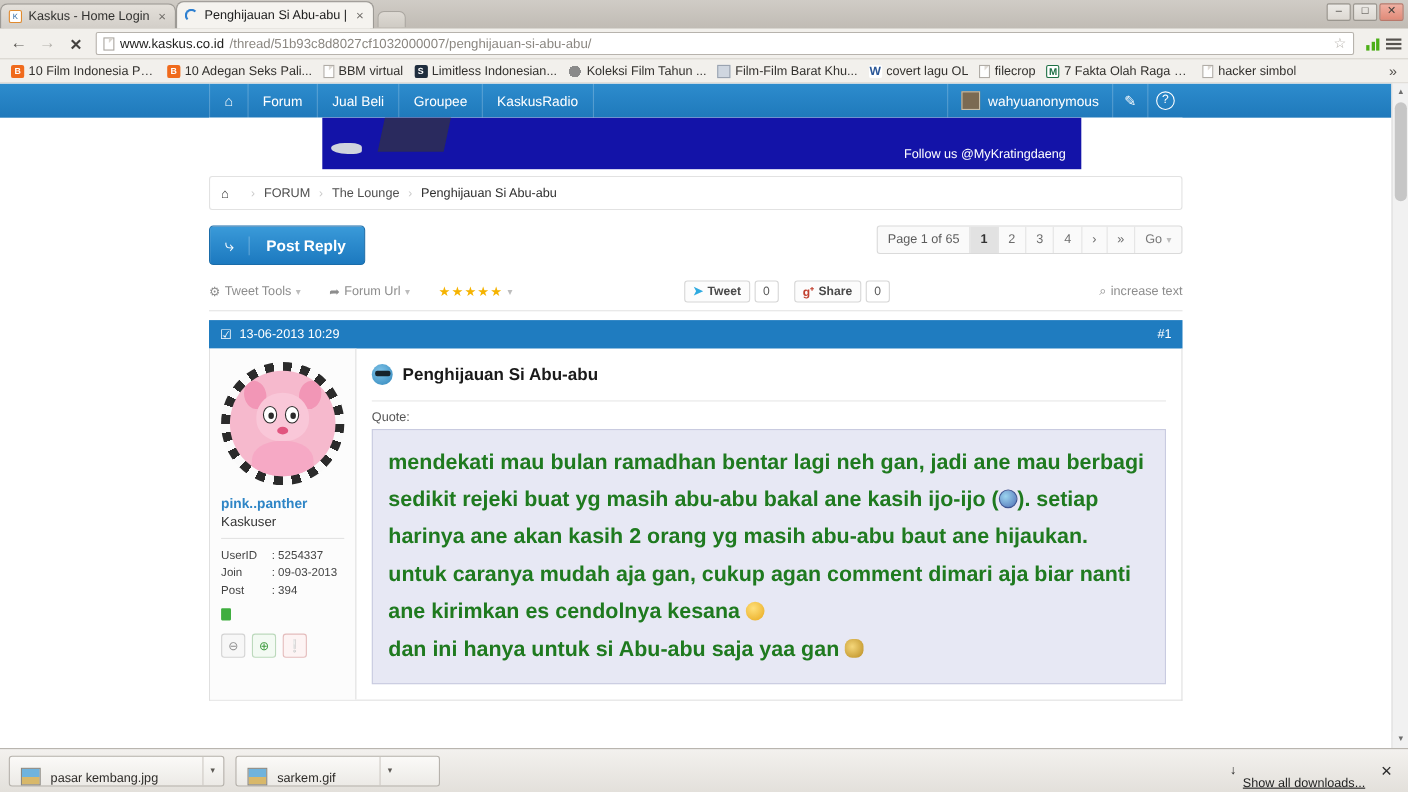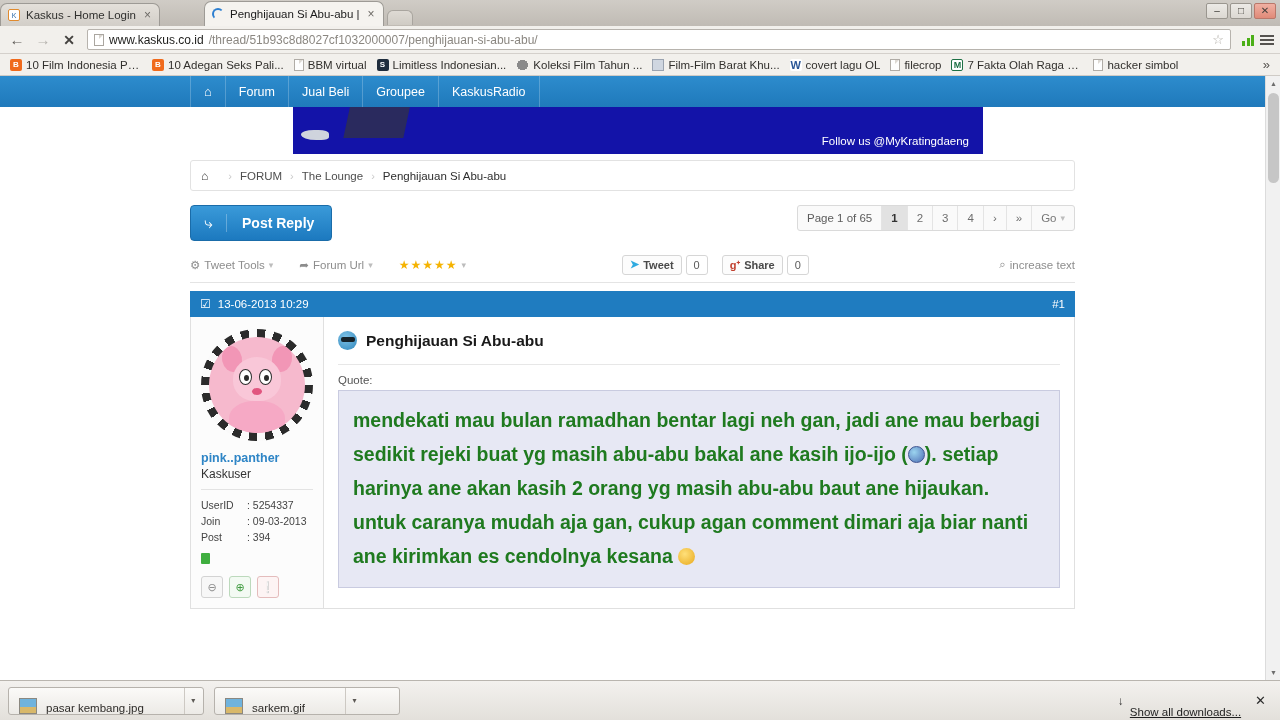--- a/index.html
+++ b/index.html
@@ -19,21 +19,21 @@
   .tabstrip { position: absolute; top: 0; left: 0; height: 26px; display: flex; align-items: flex-end; }
   .tab {
     position: relative; height: 23px; display: flex; align-items: center;
     padding: 0 8px 0 7px; gap: 6px;
     font-size: 11.5px; color: #30302e;
     border: 1px solid #9d9a95; border-bottom: none;
     border-radius: 7px 7px 0 0;
     background: linear-gradient(#e4e0da, #d2cec8);
     max-width: 185px;
   }
-  .tab.active { background: #f5f3ef; color: #1b1b1b; height: 25px; z-index: 3; margin-left: 44px; }
+  .tab.active { background: #f5f3ef; color: #1b1b1b; height: 25px; z-index: 3; }
   .tab .tab-title { white-space: nowrap; overflow: hidden; text-overflow: ellipsis; }
   .tab .tab-close { font-size: 12px; color: #6d6a66; margin-left: 2px; }
   .favicon-kaskus {
     width: 12px; height: 12px; flex: 0 0 12px; border: 1px solid #e08a2e; border-radius: 2px;
     background: #fff; font-size: 7px; color: #2d6aa8; text-align: center; line-height: 11px;
   }
   .favicon-spinner {
     width: 12px; height: 12px; flex: 0 0 12px; border-radius: 50%;
     border: 2px solid transparent; border-top-color: #2d7fd0; border-left-color: #2d7fd0;
   }
@@ -350,20 +350,30 @@
     <div class="page-bg"></div>
 
     <div class="kaskus-nav">
       <div class="knav-inner">
         <div class="knav-item home-ico">⌂</div>
         <div class="knav-item">Forum</div>
         <div class="knav-item">Jual Beli</div>
         <div class="knav-item">Groupee</div>
         <div class="knav-item">KaskusRadio</div>
       </div>
+      <div class="knav-right">
+        <div class="knav-user">
+          <span class="knav-avatar"></span>
+          <span>wahyuanonymous</span>
+        </div>
+        <div class="knav-ico">✎</div>
+        <div class="knav-ico">
+            <span class="circ-q">?</span>
+          </div>
+      </div>
     </div>
 
     <div class="content">
 
       <div class="ad-banner">
         <div class="ad-inner">
 
           <div class="blob1"></div>
           <div class="blob2"></div>
           <div class="ad-follow">Follow us @MyKratingdaeng</div>
@@ -483,20 +493,21 @@
           <div class="ptitle">
             <span class="smiley">
                 <span class="ss"></span>
               </span>
             <h2>Penghijauan Si Abu-abu</h2>
           </div>
           <div class="pdiv"></div>
           <div class="qlabel">Quote:</div>
           <div class="quote">
             <p><span>mendekati mau bulan ramadhan bentar lagi neh gan, jadi ane mau berbagi sedikit rejeki buat yg masih abu-abu bakal ane kasih ijo-ijo (</span><span class="emo cendol"></span><span>). setiap harinya ane akan kasih 2 orang yg masih abu-abu baut ane hijaukan. untuk caranya mudah aja gan, cukup agan comment dimari aja biar nanti ane kirimkan es cendolnya kesana </span><span class="emo smile"></span></p>
+            <p><span>dan ini hanya untuk si Abu-abu saja yaa gan </span><span class="emo bee"></span></p>
           </div>
         </div>
       </div>
 
     </div>
   </div>
 
   <div class="scrollbar">
     <div class="sb-arrow">▲</div>
     <div class="sb-thumb"></div>

